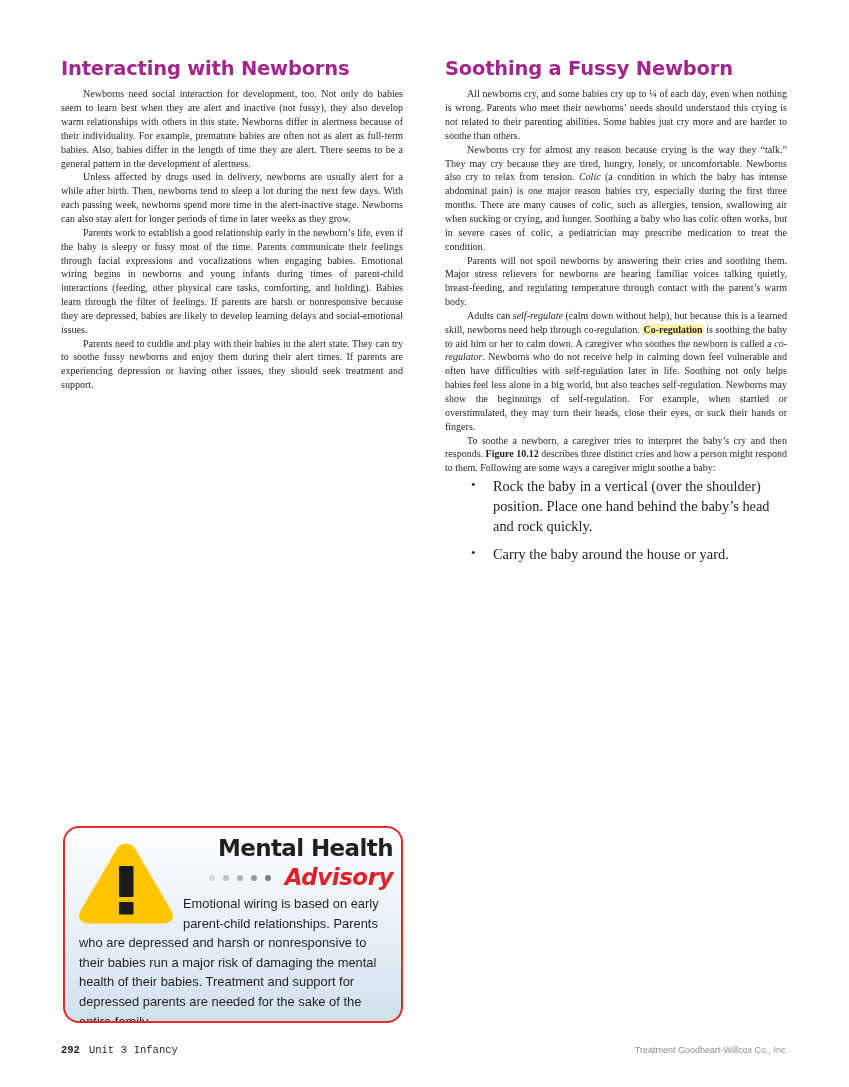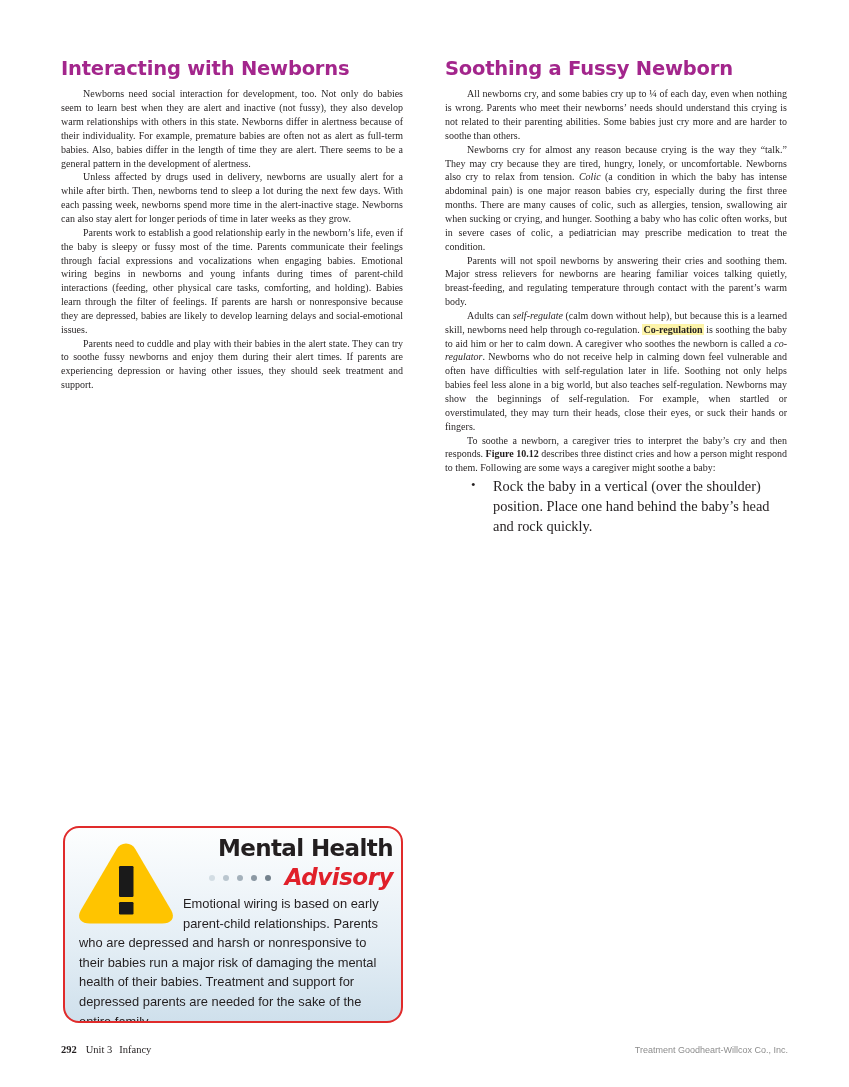--- a/index.html
+++ b/index.html
@@ -171,21 +171,21 @@
   .footer {
     position: absolute;
     left: 61px;
     top: 1044px;
     width: 727px;
     display: flex;
     align-items: baseline;
     justify-content: space-between;
   }
   .footer-left {
-    font-family: Liberation Serif, serif;
+    font-family: Liberation Mono, monospace;
     font-size: 10.5px;
     color: #231f20;
     white-space: nowrap;
   }
   .footer-left .pg {
     font-weight: bold;
     margin-right: 9px;
   }
   .footer-left .unit { margin-right: 7px; }
   .footer-right {
@@ -218,20 +218,21 @@
       <p class="body-par"><span>Newborns cry for almost any reason because crying is the way they “talk.” They may cry because they are tired, hungry, lonely, or uncomfortable. Newborns also cry to relax from tension. </span><span class="ital">Colic</span><span> (a condition in which the baby has intense abdominal pain) is one major reason babies cry, especially during the first three months. There are many causes of colic, such as allergies, tension, swallowing air when sucking or crying, and hunger. Soothing a baby who has colic often works, but in severe cases of colic, a pediatrician may prescribe medication to treat the condition.</span></p>
 
       <p class="body-par">Parents will not spoil newborns by answering their cries and soothing them. Major stress relievers for newborns are hearing familiar voices talking quietly, breast-feeding, and regulating temperature through contact with the parent’s warm body.</p>
 
       <p class="body-par"><span>Adults can </span><span class="ital">self-regulate</span><span> (calm down without help), but because this is a learned skill, newborns need help through co-regulation. </span><span class="hl-term">Co-regulation</span><span> is soothing the baby to aid him or her to calm down. A caregiver who soothes the newborn is called a </span><span class="ital">co-regulator</span><span>. Newborns who do not receive help in calming down feel vulnerable and often have difficulties with self-regulation later in life. Soothing not only helps babies feel less alone in a big world, but also teaches self-regulation. Newborns may show the beginnings of self-regulation. For example, when startled or overstimulated, they may turn their heads, close their eyes, or suck their hands or fingers.</span></p>
 
       <p class="body-par"><span>To soothe a newborn, a caregiver tries to interpret the baby’s cry and then responds. </span><span class="bold">Figure 10.12</span><span> describes three distinct cries and how a person might respond to them. Following are some ways a caregiver might soothe a baby:</span></p>
 
       <ul class="soothe-list">
         <li>Rock the baby in a vertical (over the shoulder) position. Place one hand behind the baby’s head and rock quickly.</li>
+        <li>Carry the baby around the house or yard.</li>
       </ul>
     </div>
 
   </div>
 
   <div class="advisory">
     <div class="adv-inner">
 
       <div class="adv-triangle">
         <svg viewBox="0 0 98 86" width="98" height="86" aria-hidden="true">

